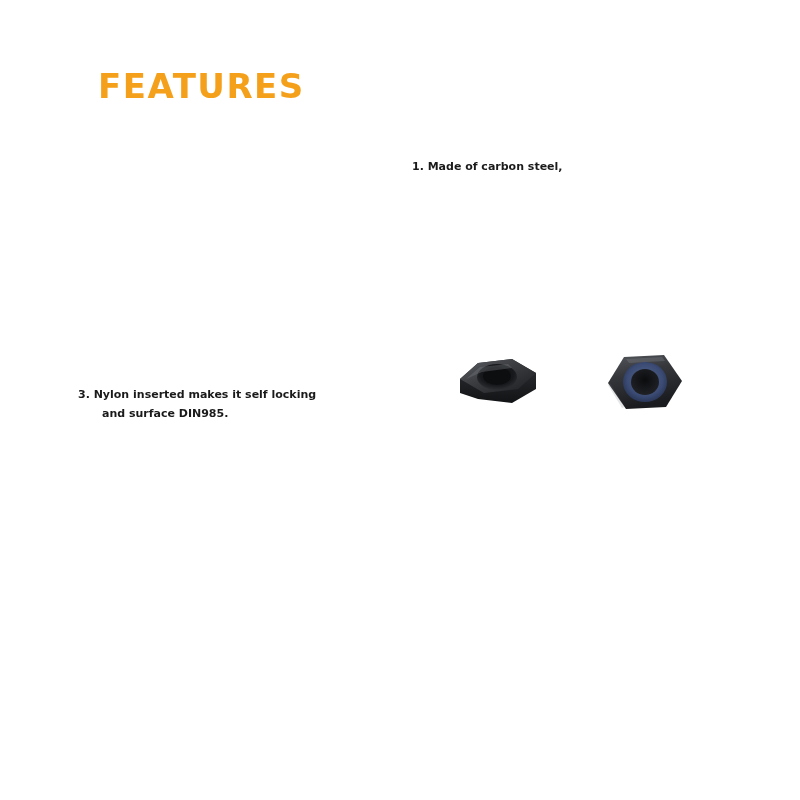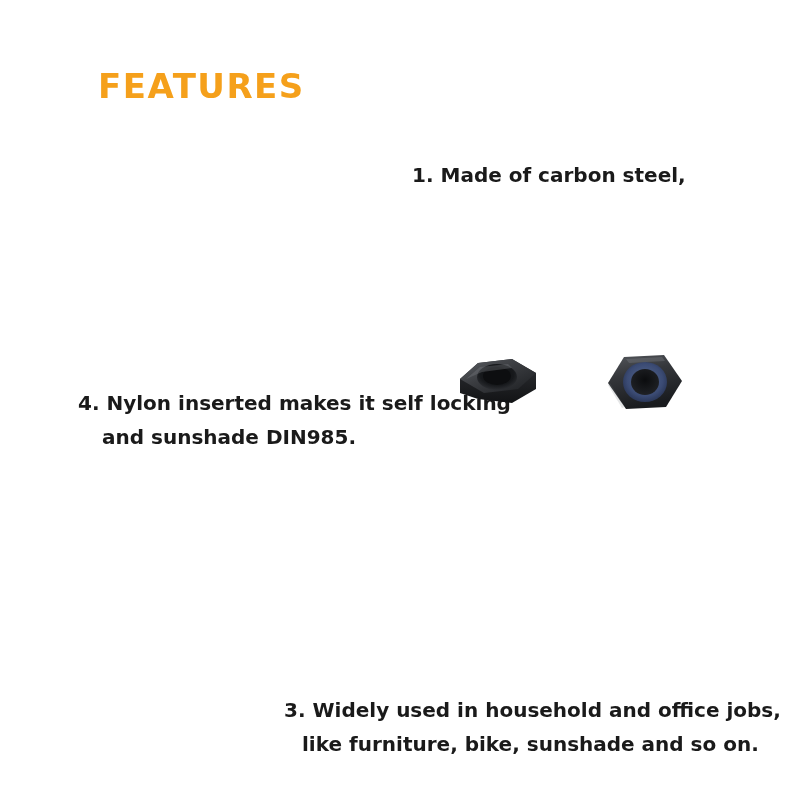--- a/index.html
+++ b/index.html
@@ -27,21 +27,21 @@
     top: 66px;
     font-size: 34px;
     font-weight: bold;
     letter-spacing: 1.5px;
     color: #f5a01b;
     font-family: "DejaVu Sans", sans-serif;
   }
   .feature-block {
     position: absolute;
     color: #1a1a1a;
-    font-size: 20px;
+    font-size: 11px;
     font-weight: bold;
     line-height: 1.72;
     font-family: "DejaVu Sans", sans-serif;
     white-space: nowrap;
   }
   .feature-1 {
     left: 366px;
     top: 158px;
   }
   .feature-1 .line-2 {
@@ -88,28 +88,24 @@
 
 <div class="page">
 
   <div class="heading">FEATURES</div>
 
   <div class="feature-block feature-1">
     <div class="line-1">1. Made of carbon steel,</div>
   </div>
 
   <div class="feature-block feature-2">
-    <div class="line-1">4. Nylon inserted makes it self locking</div>
-    <div class="line-3">and sunshade DIN985.</div>
+    <div class="line-1">3. Nylon inserted makes it self locking</div>
+    <div class="line-3">and surface DIN985.</div>
   </div>
 
-  <div class="feature-block feature-3">
-    <div class="line-1">3. Widely used in household and office jobs,</div>
-    <div class="line-2">like furniture, bike, sunshade and so on.</div>
-  </div>
 
   <div class="nut nut-left">
     <svg width="96" height="86" viewBox="0 0 96 86" xmlns="http://www.w3.org/2000/svg">
       <defs>
         <linearGradient id="gBodyL" x1="0" y1="0" x2="1" y2="1">
           <stop offset="0%" stop-color="#5b5e63"></stop>
           <stop offset="45%" stop-color="#3a3c40"></stop>
           <stop offset="100%" stop-color="#1c1e21"></stop>
         </linearGradient>
         <linearGradient id="gSideL" x1="0" y1="0" x2="0" y2="1">

